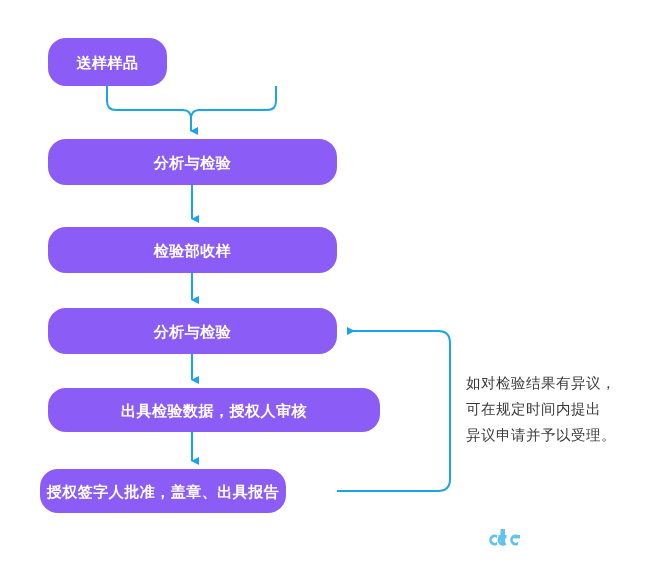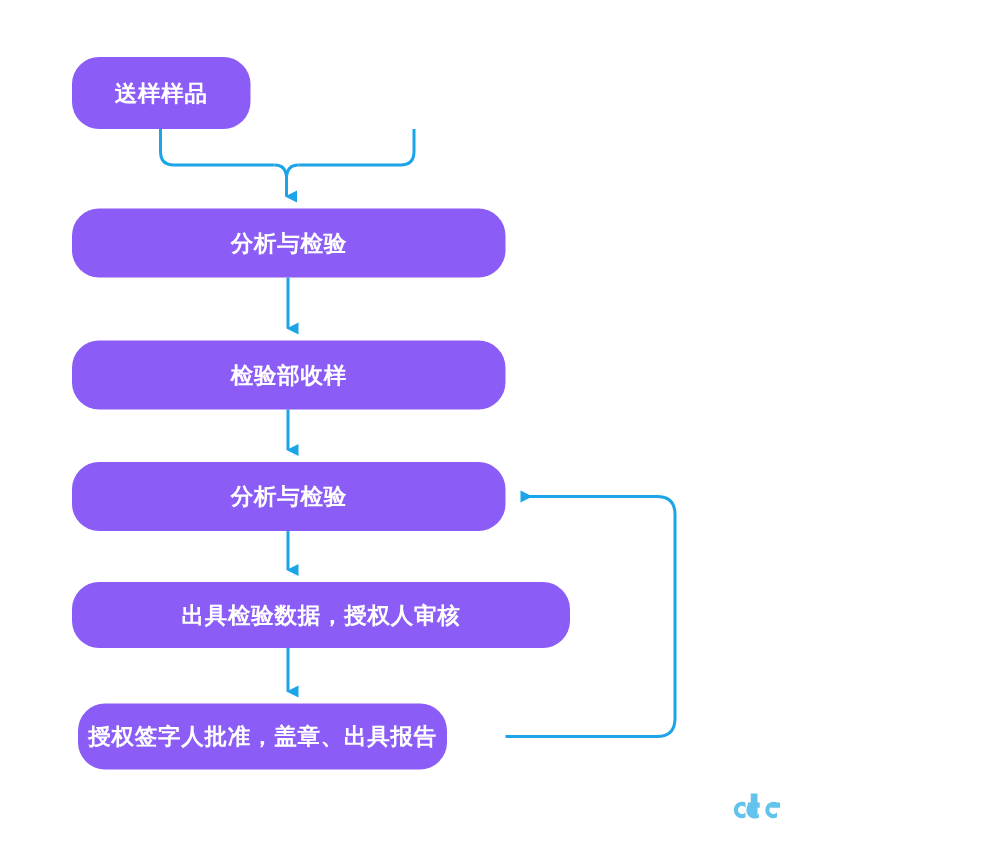--- a/index.html
+++ b/index.html
@@ -44,21 +44,21 @@
   .node-label {
     display: block;
   }
   
   #node-song   { left: 48px;  top: 38px;  width: 119px; height: 48px; }
   #node-chou   { left: 217px; top: 38px;  width: 119px; height: 48px; }
   #node-liu    { left: 48px;  top: 139px; width: 289px; height: 46px; }
   #node-shou   { left: 48px;  top: 227px; width: 289px; height: 46px; }
   #node-fenxi  { left: 48px;  top: 308px; width: 289px; height: 46px; }
   #node-chuju  { left: 48px;  top: 388px; width: 332px; height: 44px; }
-  #node-shouquan { left: 52px; top: 469px; width: 246px; height: 44px; }
+  #node-shouquan { left: 40px; top: 469px; width: 246px; height: 44px; }
 
   #annotation {
     position: absolute;
     left: 466px;
     top: 370px;
     width: 170px;
     color: #3a3a3a;
     font-size: 14.5px;
     line-height: 26px;
     letter-spacing: 0.5px;
@@ -122,20 +122,25 @@
   </div>
 
   <div class="node" id="node-chuju">
     <span class="node-label">出具检验数据，授权人审核</span>
   </div>
 
   <div class="node" id="node-shouquan">
     <span class="node-label">授权签字人批准，盖章、出具报告</span>
   </div>
 
+  <div id="annotation">
+    <span class="ann-line">如对检验结果有异议，</span>
+    <span class="ann-line">可在规定时间内提出</span>
+    <span class="ann-line">异议申请并予以受理。</span>
+  </div>
 
   <svg id="logo" viewBox="0 0 92 48" width="46" height="24" xmlns="http://www.w3.org/2000/svg">
 
     <path d="M26,14 A11,11 0 1 0 26,34 L26,27 A5.5,5.5 0 1 1 26,21 Z" fill="#64C3EC"></path>
 
     <rect x="33" y="2" width="9" height="32" fill="#64C3EC"></rect>
     <path d="M33,14 A11,11 0 1 0 44,34 L44,27 A5.5,5.5 0 1 1 38,21 Z" fill="#64C3EC"></path>
     <rect x="29" y="14" width="16" height="7" fill="#64C3EC"></rect>
 
     <path d="M68,14 A11,11 0 1 0 68,34 L68,27 A5.5,5.5 0 1 1 68,21 Z" fill="#64C3EC"></path>

